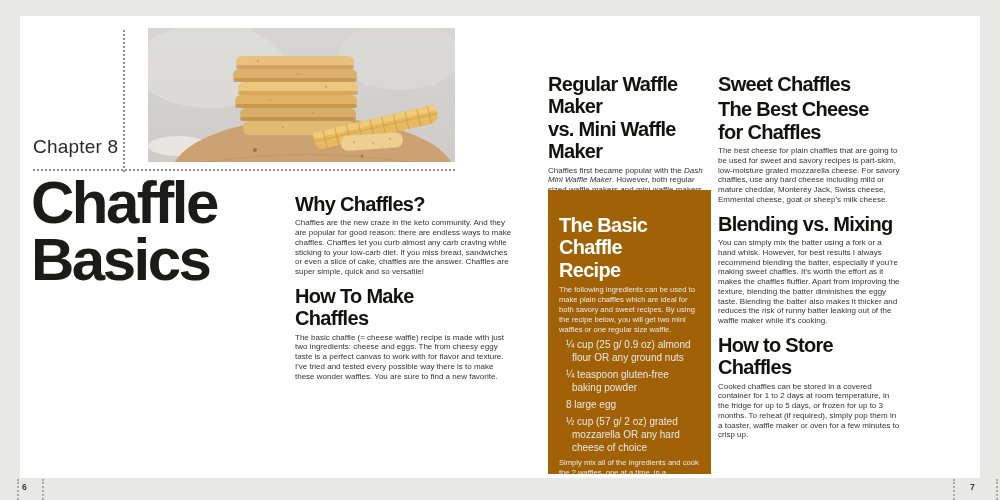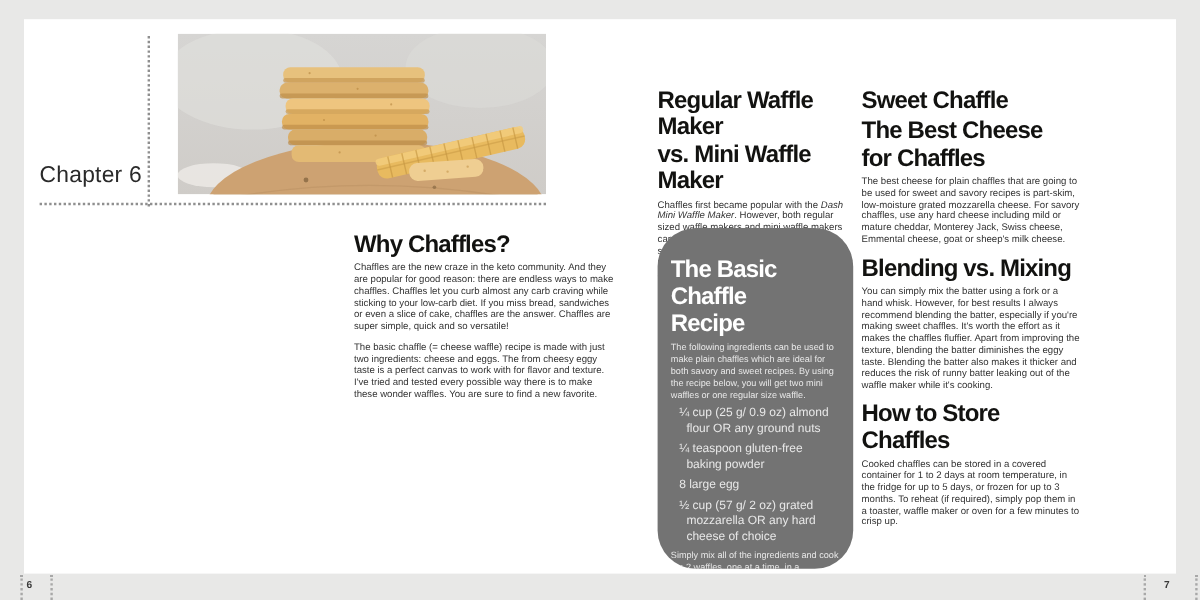--- a/index.html
+++ b/index.html
@@ -42,21 +42,21 @@
   .r-col2    { position:absolute; left:698px; top:57px;  width:182px; }
   h2 {
     font-size:20px; line-height:1.12; font-weight:bold; letter-spacing:-.7px;
     color:#121210; white-space:pre-line; margin:0 0 3px;
   }
   p.body { font-size:8px; line-height:1.22; color:#333; margin:0 0 8px; }
   .ital { font-style:italic; }
   
   .recipe-box {
     position:absolute; left:528px; top:174px; width:163px; height:284px;
-    background:#737373; color:#ececec; padding:24px 11px 10px; overflow:hidden;border-radius:32px;
+    background:#a16207; color:#ececec; padding:24px 11px 10px; overflow:hidden;
   }
   .recipe-box h2 { color:#ffffff; margin-bottom:4px; }
   .recipe-box p  { font-size:7.6px; line-height:1.3; color:#e8e8e8; margin:0 0 4px; }
   .ing-list { margin:2px 0 4px; }
   .ing {
     font-size:10px; line-height:1.3; color:#e8e8e8;
     padding-left:13px; text-indent:-6px; margin:0 0 4px;
   }
   
   .tick {
@@ -121,27 +121,31 @@
       </g>
       <g transform="rotate(-4 225 115)">
         <rect x="193" y="106" width="62" height="15" rx="7" fill="#efce92"></rect>
         <circle cx="206" cy="113" r="1" fill="#c3954b" opacity=".6"></circle>
         <circle cx="225" cy="115" r="1" fill="#c3954b" opacity=".6"></circle>
         <circle cx="242" cy="112" r="1" fill="#c3954b" opacity=".6"></circle>
       </g>
     </svg>
   </div>
 
-  <div class="chapter-label">Chapter 6</div>
+  <div class="chapter-label">Chapter 8</div>
   <div class="vrule"></div>
   <div class="hrule"></div>
+  <div class="book-title">Chaffle
+Basics</div>
 
   <div class="left-col">
     <h2>Why Chaffles?</h2>
     <p class="body">Chaffles are the new craze in the keto community. And they are popular for good reason: there are endless ways to make chaffles. Chaffles let you curb almost any carb craving while sticking to your low-carb diet. If you miss bread, sandwiches or even a slice of cake, chaffles are the answer. Chaffles are super simple, quick and so versatile!</p>
+    <h2>How To Make
+Chaffles</h2>
     <p class="body">The basic chaffle (= cheese waffle) recipe is made with just two ingredients: cheese and eggs. The from cheesy eggy taste is a perfect canvas to work with for flavor and texture. I've tried and tested every possible way there is to make these wonder waffles. You are sure to find a new favorite.</p>
   </div>
 
   <div class="r-col1">
     <h2>Regular Waffle Maker
 vs. Mini Waffle Maker</h2>
     <p class="body"><span>Chaffles first became popular with the </span><span class="ital">Dash Mini Waffle Maker</span><span>. However, both regular sized waffle makers and mini waffle makers can be used to make chaffles. Apart from small 4-inch waffles, Dash also makes a mini panini press that is ideal for making chaffle sandwiches.</span></p>
   </div>
 
   <div class="recipe-box">
@@ -151,21 +155,21 @@
     <div class="ing-list">
       <div class="ing">¼ cup (25 g/ 0.9 oz) almond flour OR any ground nuts</div>
       <div class="ing">¼ teaspoon gluten-free baking powder</div>
       <div class="ing">8 large egg</div>
       <div class="ing">½ cup (57 g/ 2 oz) grated mozzarella OR any hard cheese of choice</div>
     </div>
     <p>Simply mix all of the ingredients and cook the 2 waffles, one at a time, in a preheated waffle maker for 3 to 6 minutes, checking after 3 minutes. The exact time depends on the ingredients used and the desired crispiness. The waffles will be soft while warm but will crisp up as they cool down.</p>
   </div>
 
   <div class="r-col2">
-    <h2>Sweet Chaffle</h2>
+    <h2>Sweet Chaffles</h2>
     <h2>The Best Cheese
 for Chaffles</h2>
     <p class="body">The best cheese for plain chaffles that are going to be used for sweet and savory recipes is part-skim, low-moisture grated mozzarella cheese. For savory chaffles, use any hard cheese including mild or mature cheddar, Monterey Jack, Swiss cheese, Emmental cheese, goat or sheep's milk cheese.</p>
     <h2>Blending vs. Mixing</h2>
     <p class="body">You can simply mix the batter using a fork or a hand whisk. However, for best results I always recommend blending the batter, especially if you're making sweet chaffles. It's worth the effort as it makes the chaffles fluffier. Apart from improving the texture, blending the batter diminishes the eggy taste. Blending the batter also makes it thicker and reduces the risk of runny batter leaking out of the waffle maker while it's cooking.</p>
     <h2>How to Store Chaffles</h2>
     <p class="body">Cooked chaffles can be stored in a covered container for 1 to 2 days at room temperature, in the fridge for up to 5 days, or frozen for up to 3 months. To reheat (if required), simply pop them in a toaster, waffle maker or oven for a few minutes to crisp up.</p>
   </div>
 
 </div>

